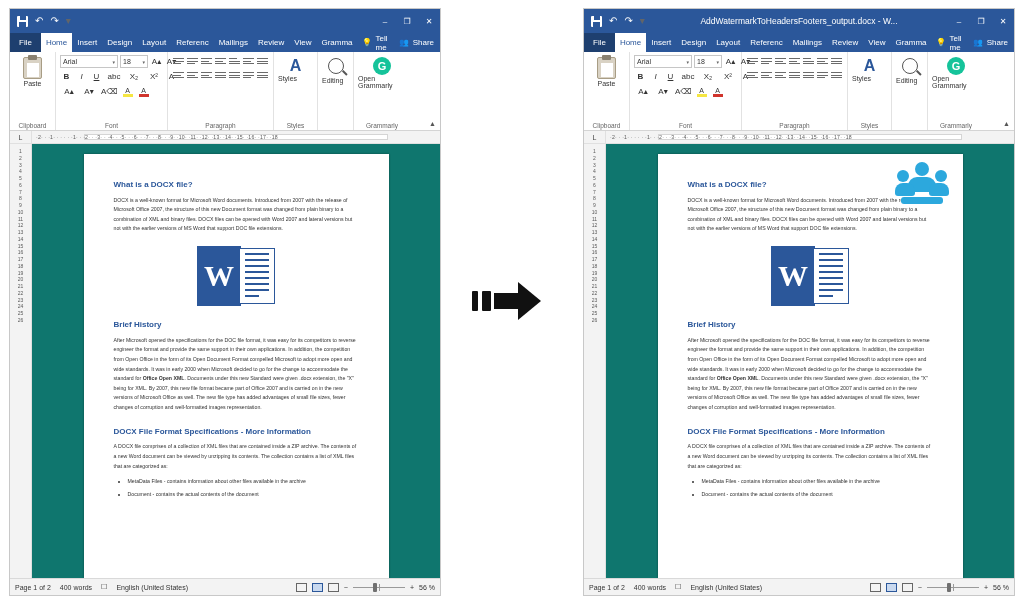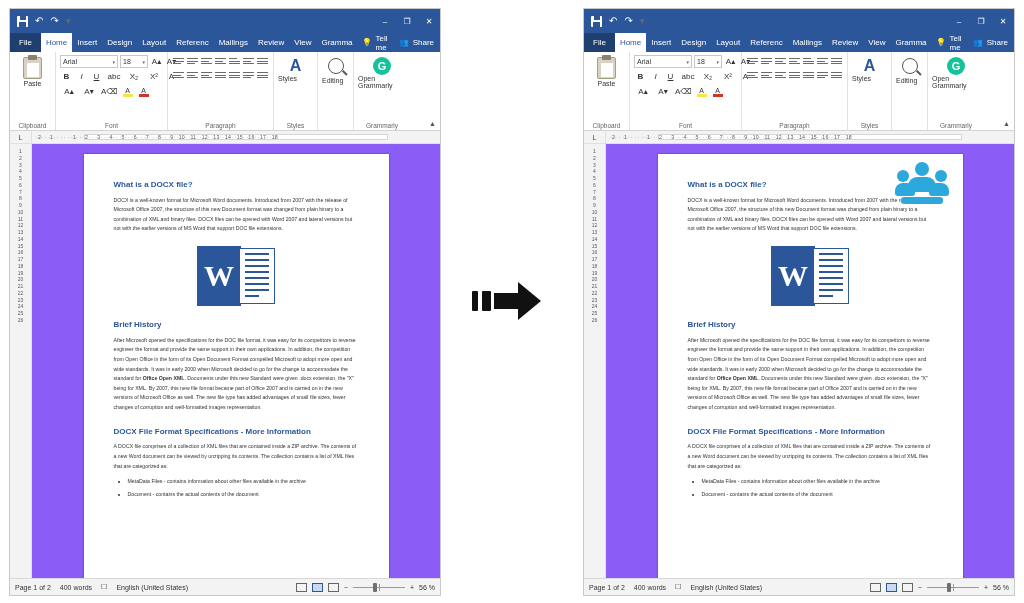--- a/index.html
+++ b/index.html
@@ -283,21 +283,21 @@
     color: #5a5a5a;
     display: flex;
     flex-direction: column;
     align-items: center;
     padding-top: 4px;
     line-height: 1.35;
     overflow: hidden;
   }
   .canvas {
     flex: 1 1 auto;
-    background: #8b5cf6;
+    background: #0f766e;
     display: flex;
     justify-content: center;
     padding-top: 10px;
     overflow: hidden;
     position: relative;
   }
   .page {
     width: 305px;
     background: #ffffff;
     box-shadow: 0 0 2px rgba(0,0,0,.4);
@@ -731,20 +731,21 @@
 
   <div class="win right">
 
     <div class="titlebar">
       <div class="qat">
         <span class="save-ico"></span>
         <span class="ico">↶</span>
         <span class="ico">↷</span>
         <span class="ico caret">▾</span>
       </div>
+      <div class="title">AddWatermarkToHeadersFooters_output.docx - W...</div>
       <div class="winbtns">
         <div>–</div>
         <div>❐</div>
         <div class="close">✕</div>
       </div>
     </div>
 
     <div class="tabbar">
       <div class="tab file">File</div>
       <div class="tab active">Home</div>

